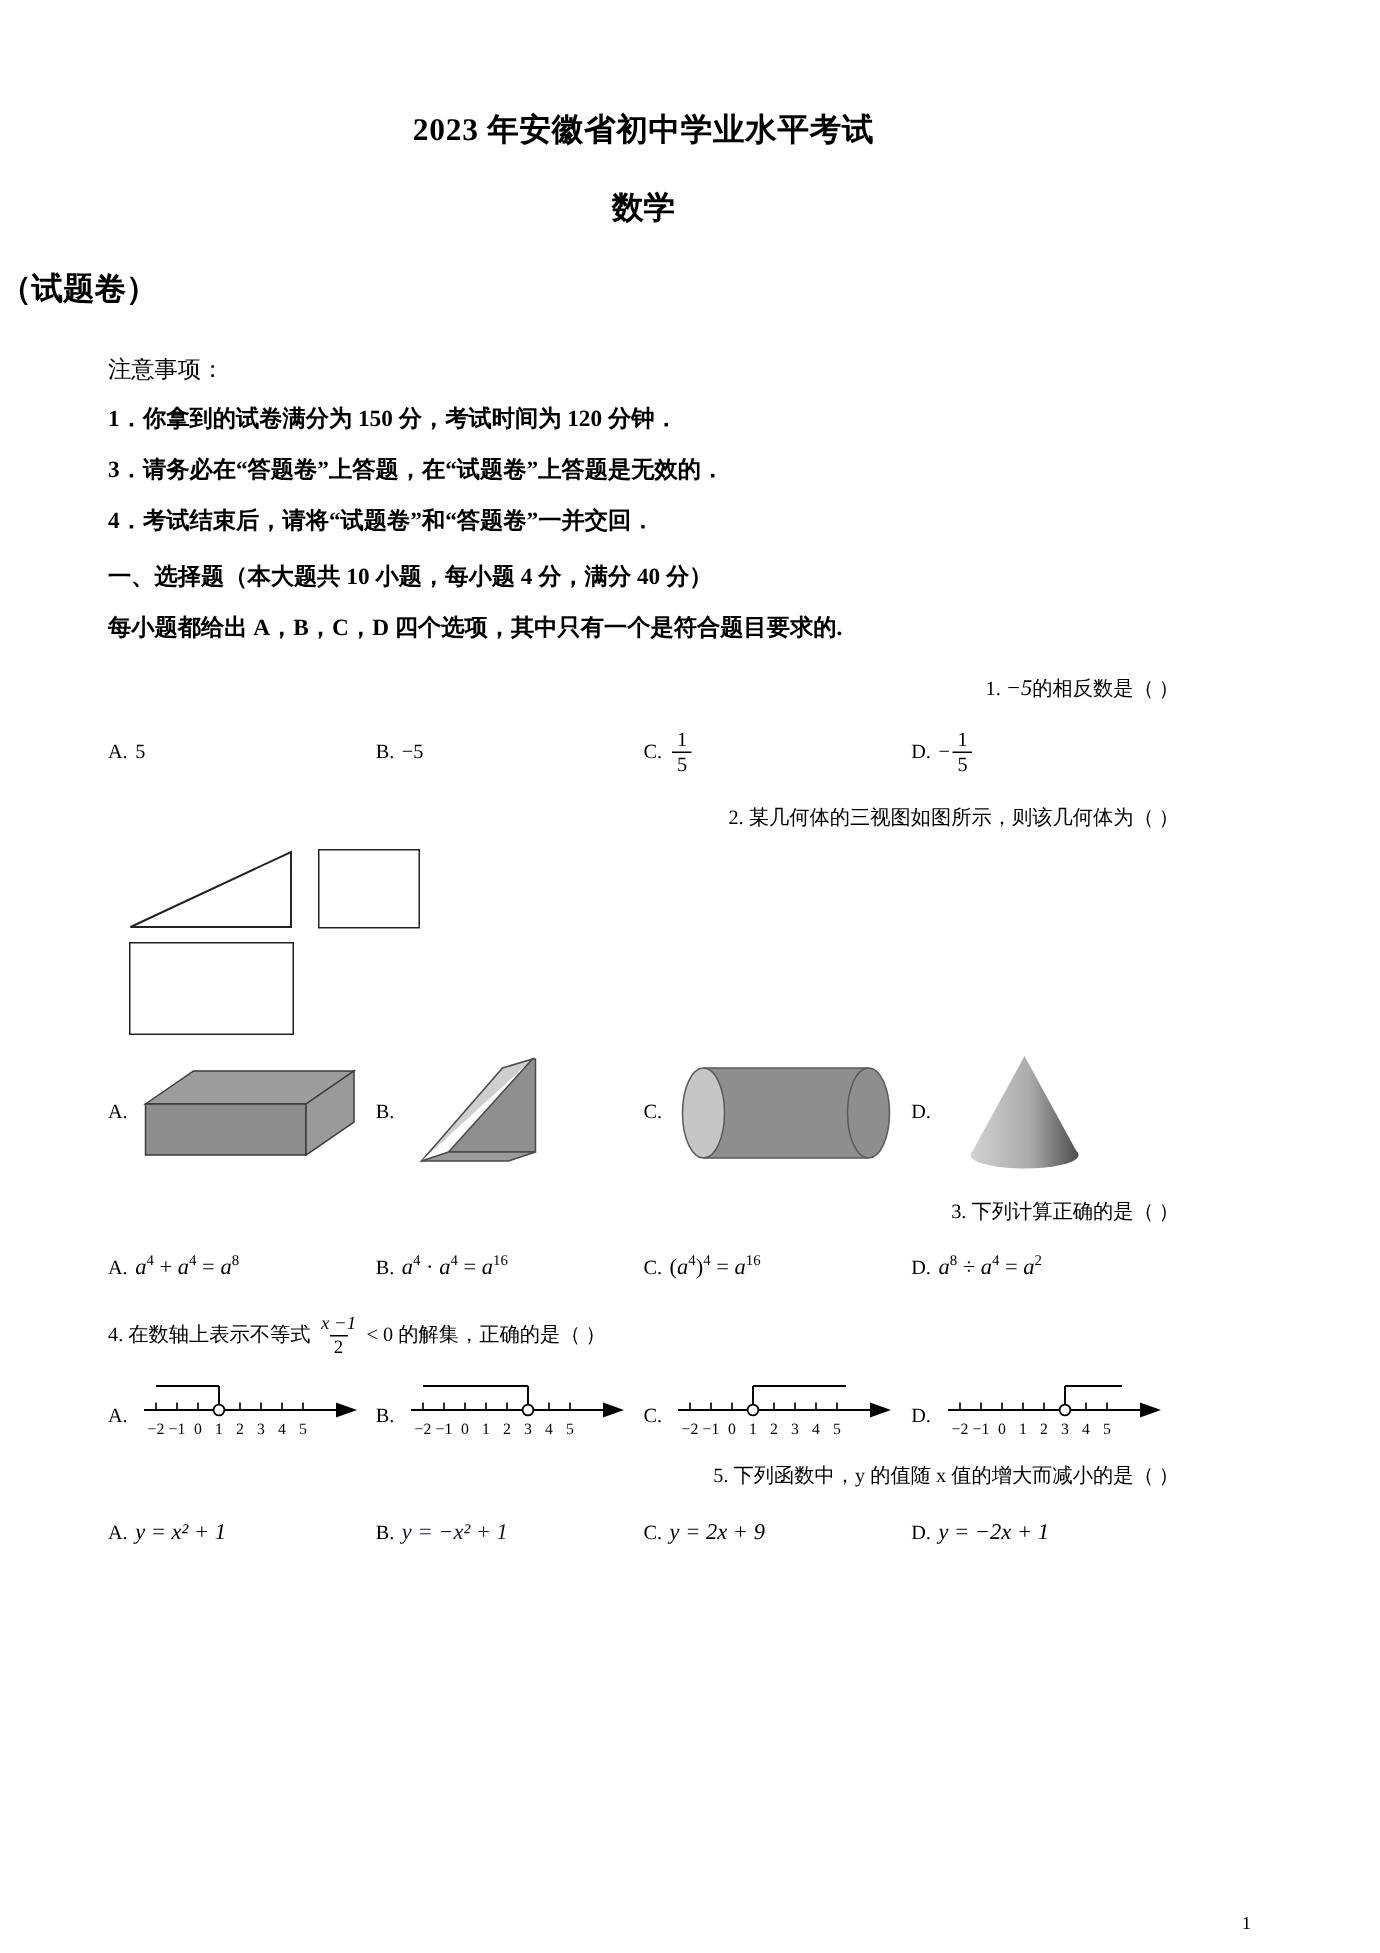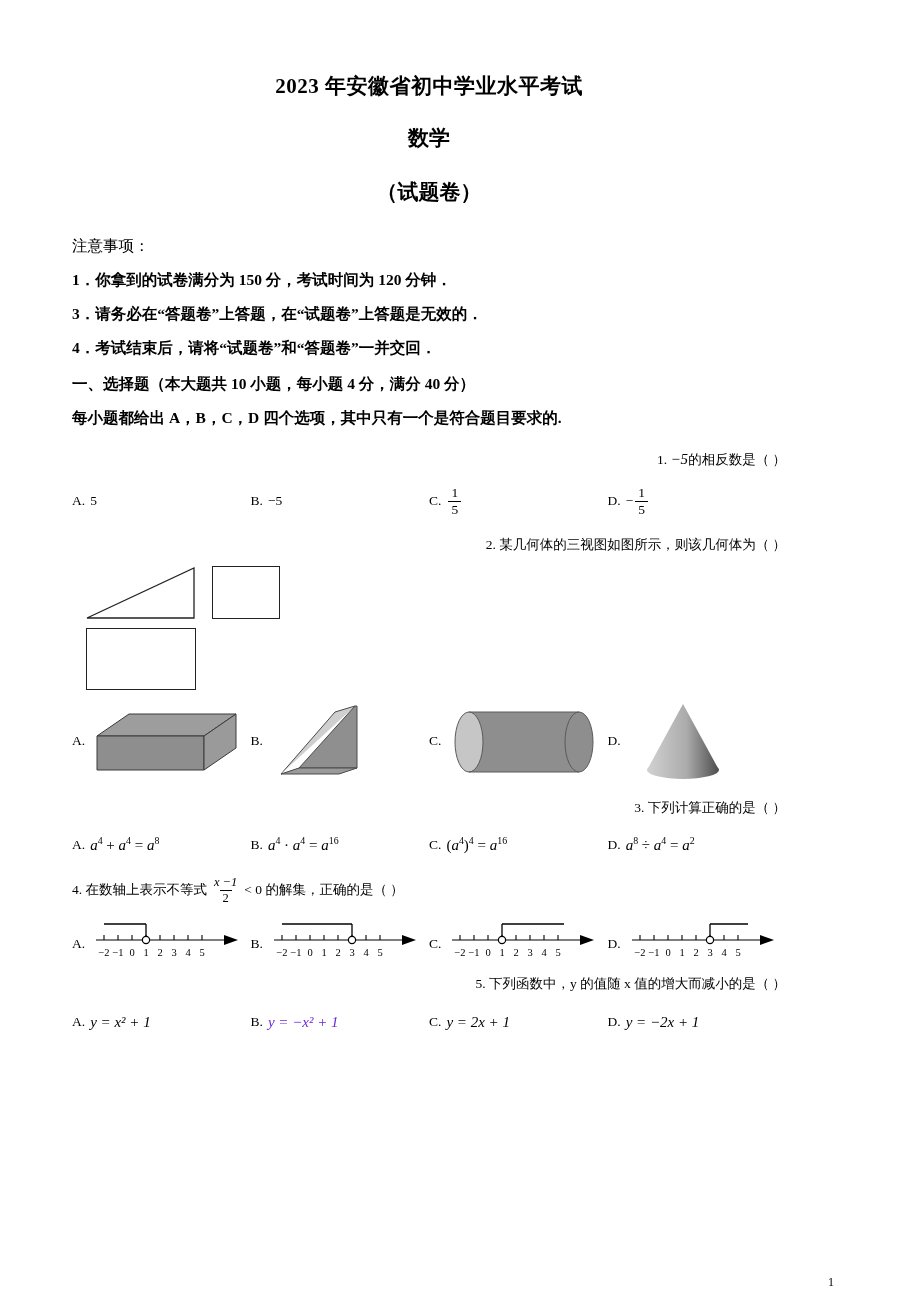--- a/index.html
+++ b/index.html
@@ -12,21 +12,21 @@
 
   
   .doc-title {
     text-align:center; font-weight:bold; font-size:21px;
     letter-spacing:.5px; margin:0; padding-top:72px;
   }
   .doc-subject {
     text-align:center; font-weight:bold; font-size:21px; margin:0; padding-top:24px;
   }
   .doc-kind {
-    text-align:center; font-weight:bold; font-size:21px; margin:0; padding-top:26px;
+    font-weight:bold; font-size:21px; margin:0; padding-top:26px;
   }
 
   
   .body-wrap { padding:0 72px 0 72px; }
   .notes-title { font-weight:normal; font-size:15.5px; margin:30px 0 0 0; }
   .note-line { font-weight:bold; font-size:15.5px; margin:13px 0 0 0; line-height:1.35; }
   .sec-head { font-weight:bold; font-size:15.5px; margin:15px 0 0 0; }
   .sec-sub  { font-weight:bold; font-size:15.5px; margin:13px 0 0 0; }
 
   
@@ -40,21 +40,21 @@
   .it { font-style:italic; font-family:"Liberation Serif","DejaVu Serif",serif; }
   sup { font-size:.66em; vertical-align:super; line-height:0; }
 
   
   .frac { display:inline-flex; flex-direction:column; align-items:center;
           vertical-align:middle; margin:0 2px; line-height:1; }
   .frac .num { padding:0 3px 1px 3px; font-size:13.5px; }
   .frac .den { padding:1px 3px 0 3px; border-top:1px solid #000; font-size:13.5px; }
   .frac.sm .num, .frac.sm .den { font-size:12.5px; }
 
-  .red { color:#6d28d9; }
+  .red { color:#0f172a; }
 
   
   .views { position:relative; height:128px; margin-top:10px; margin-left:14px; }
   .v-tri { position:absolute; left:0; top:0; width:110px; height:54px; }
   .v-rect-side { position:absolute; left:126px; top:0; width:68px; height:53px;
                  border:1px solid #222; box-sizing:border-box; }
   .v-rect-top { position:absolute; left:0; top:62px; width:110px; height:62px;
                 border:1px solid #222; box-sizing:border-box; }
 
   
@@ -344,21 +344,21 @@
         <div class="opt c1">
           <span class="lbl">A.</span>
           <span class="it" style="font-size:15px;">y = x² + 1</span>
         </div>
         <div class="opt c2">
           <span class="lbl">B.</span>
           <span class="it red" style="font-size:15px;">y = −x² + 1</span>
         </div>
         <div class="opt c3">
           <span class="lbl">C.</span>
-          <span class="it" style="font-size:15px;">y = 2x + 1</span>
+          <span class="it" style="font-size:15px;">y = 2x + 9</span>
         </div>
         <div class="opt c4">
           <span class="lbl">D.</span>
           <span class="it" style="font-size:15px;">y = −2x + 1</span>
         </div>
       </div>
     </div>
 
 
   </div>

